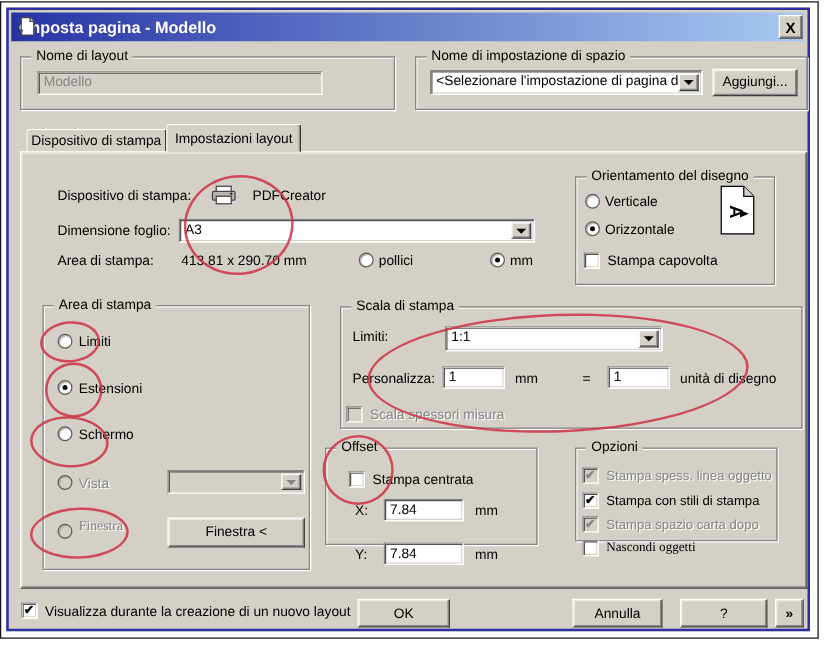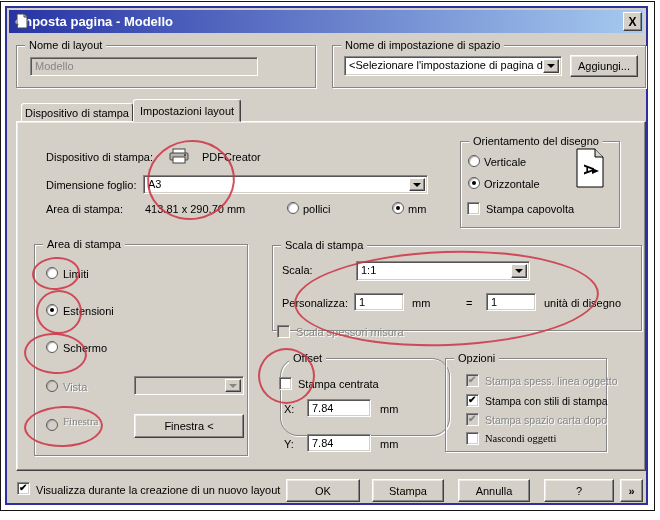--- a/index.html
+++ b/index.html
@@ -156,65 +156,64 @@
   <span class="radio disabled" style="left:46px;top:380px;z-index:3;"></span>
   <span class="abs dis-label" style="left:63px;top:381px;z-index:3;">Vista</span>
   <div class="combo disabled abs" style="left:134px;top:376px;width:110px;height:19px;z-index:3;">
     <span></span>
     <span class="combo-arrow disabled"></span>
   </div>
   <span class="radio disabled" style="left:46px;top:419px;z-index:3;"></span>
   <span class="abs dis-label" style="left:63px;top:415px;z-index:3;font-family:Liberation Serif, serif;">Finestra</span>
   <div class="btn abs" style="left:134px;top:414px;width:110px;height:24px;z-index:3;">Finestra &lt;</div>
 
-  <div class="group" style="left:272px;top:245px;width:370px;height:86px;z-index:3;text-align:right;">
+  <div class="group" style="left:272px;top:245px;width:370px;height:98px;z-index:3;text-align:right;">
     <span class="legend">Scala di stampa</span>
   </div>
-  <span class="abs" style="left:282px;top:264px;z-index:3;">Scala:</span>
+  <span class="abs" style="left:282px;top:264px;z-index:3;">Limiti:</span>
   <div class="combo abs" style="left:356px;top:261px;width:174px;height:20px;z-index:3;">
     <span>1:1</span>
     <span class="combo-arrow"></span>
   </div>
   <span class="abs" style="left:282px;top:297px;z-index:3;">Personalizza:</span>
   <div class="sunken abs" style="left:354px;top:293px;width:50px;height:18px;z-index:3;">1</div>
   <span class="abs" style="left:412px;top:297px;z-index:3;">mm</span>
   <span class="abs" style="left:466px;top:297px;z-index:3;">=</span>
   <div class="sunken abs" style="left:486px;top:293px;width:50px;height:18px;z-index:3;">1</div>
   <span class="abs" style="left:544px;top:297px;z-index:3;">unità di disegno</span>
   <span class="checkbox disabled" style="left:277px;top:325px;z-index:3;"></span>
   <span class="abs dis-label" style="left:296px;top:326px;z-index:3;">Scala spessori misura</span>
 
-  <div class="group" style="left:280px;top:358px;width:170px;height:78px;z-index:3;border-radius:18px;">
+  <div class="group" style="left:260px;top:358px;width:170px;height:78px;z-index:3;">
     <span class="legend">Offset</span>
   </div>
   <span class="checkbox" style="left:279px;top:377px;z-index:3;"></span>
   <span class="abs" style="left:298px;top:378px;z-index:3;">Stampa centrata</span>
   <span class="abs" style="left:284px;top:403px;z-index:3;">X:</span>
   <div class="sunken abs" style="left:307px;top:399px;width:64px;height:18px;z-index:3;">7.84</div>
   <span class="abs" style="left:380px;top:403px;z-index:3;">mm</span>
   <span class="abs" style="left:284px;top:438px;z-index:3;">Y:</span>
   <div class="sunken abs" style="left:307px;top:434px;width:64px;height:18px;z-index:3;">7.84</div>
   <span class="abs" style="left:380px;top:438px;z-index:3;">mm</span>
 
-  <div class="group" style="left:445px;top:358px;width:162px;height:94px;z-index:3;">
+  <div class="group" style="left:460px;top:358px;width:162px;height:75px;z-index:3;">
     <span class="legend">Opzioni</span>
   </div>
   <span class="checkbox checked disabled" style="left:466px;top:374px;z-index:3;"></span>
   <span class="abs dis-label opt-label" style="left:485px;top:375px;z-index:3;">Stampa spess. linea oggetto</span>
   <span class="checkbox checked" style="left:466px;top:394px;z-index:3;"></span>
   <span class="abs opt-label" style="left:485px;top:395px;z-index:3;">Stampa con stili di stampa</span>
   <span class="checkbox checked disabled" style="left:466px;top:413px;z-index:3;"></span>
   <span class="abs dis-label opt-label" style="left:485px;top:414px;z-index:3;">Stampa spazio carta dopo</span>
   <span class="checkbox" style="left:466px;top:432px;z-index:3;"></span>
   <span class="abs opt-label" style="left:485px;top:433px;z-index:3;font-family:Liberation Serif, serif;">Nascondi oggetti</span>
 
   <span class="checkbox checked" style="left:17px;top:482px;"></span>
   <span class="abs" style="left:36px;top:484px;">Visualizza durante la creazione di un nuovo layout</span>
   <div class="btn abs" style="left:286px;top:479px;width:74px;height:23px;">OK</div>
-  <div class="btn abs" style="left:372px;top:479px;width:72px;height:23px;">Stampa</div>
   <div class="btn abs" style="left:458px;top:479px;width:72px;height:23px;">Annulla</div>
   <div class="btn abs" style="left:544px;top:479px;width:70px;height:23px;">?</div>
   <div class="btn abs" style="left:620px;top:479px;width:23px;height:23px;font-weight:bold;">»</div>
 
   <div class="ellipse" style="left:147px;top:140px;width:88px;height:80px;transform:rotate(-8deg);"></div>
   <div class="ellipse" style="left:32px;top:257px;width:48px;height:33px;transform:rotate(-4deg);"></div>
   <div class="ellipse" style="left:36px;top:290px;width:46px;height:44px;"></div>
   <div class="ellipse" style="left:24px;top:333px;width:63px;height:41px;transform:rotate(3deg);"></div>
   <div class="ellipse" style="left:24px;top:406px;width:79px;height:41px;transform:rotate(-2deg);"></div>
   <div class="ellipse" style="left:258px;top:348px;width:57px;height:56px;"></div>

